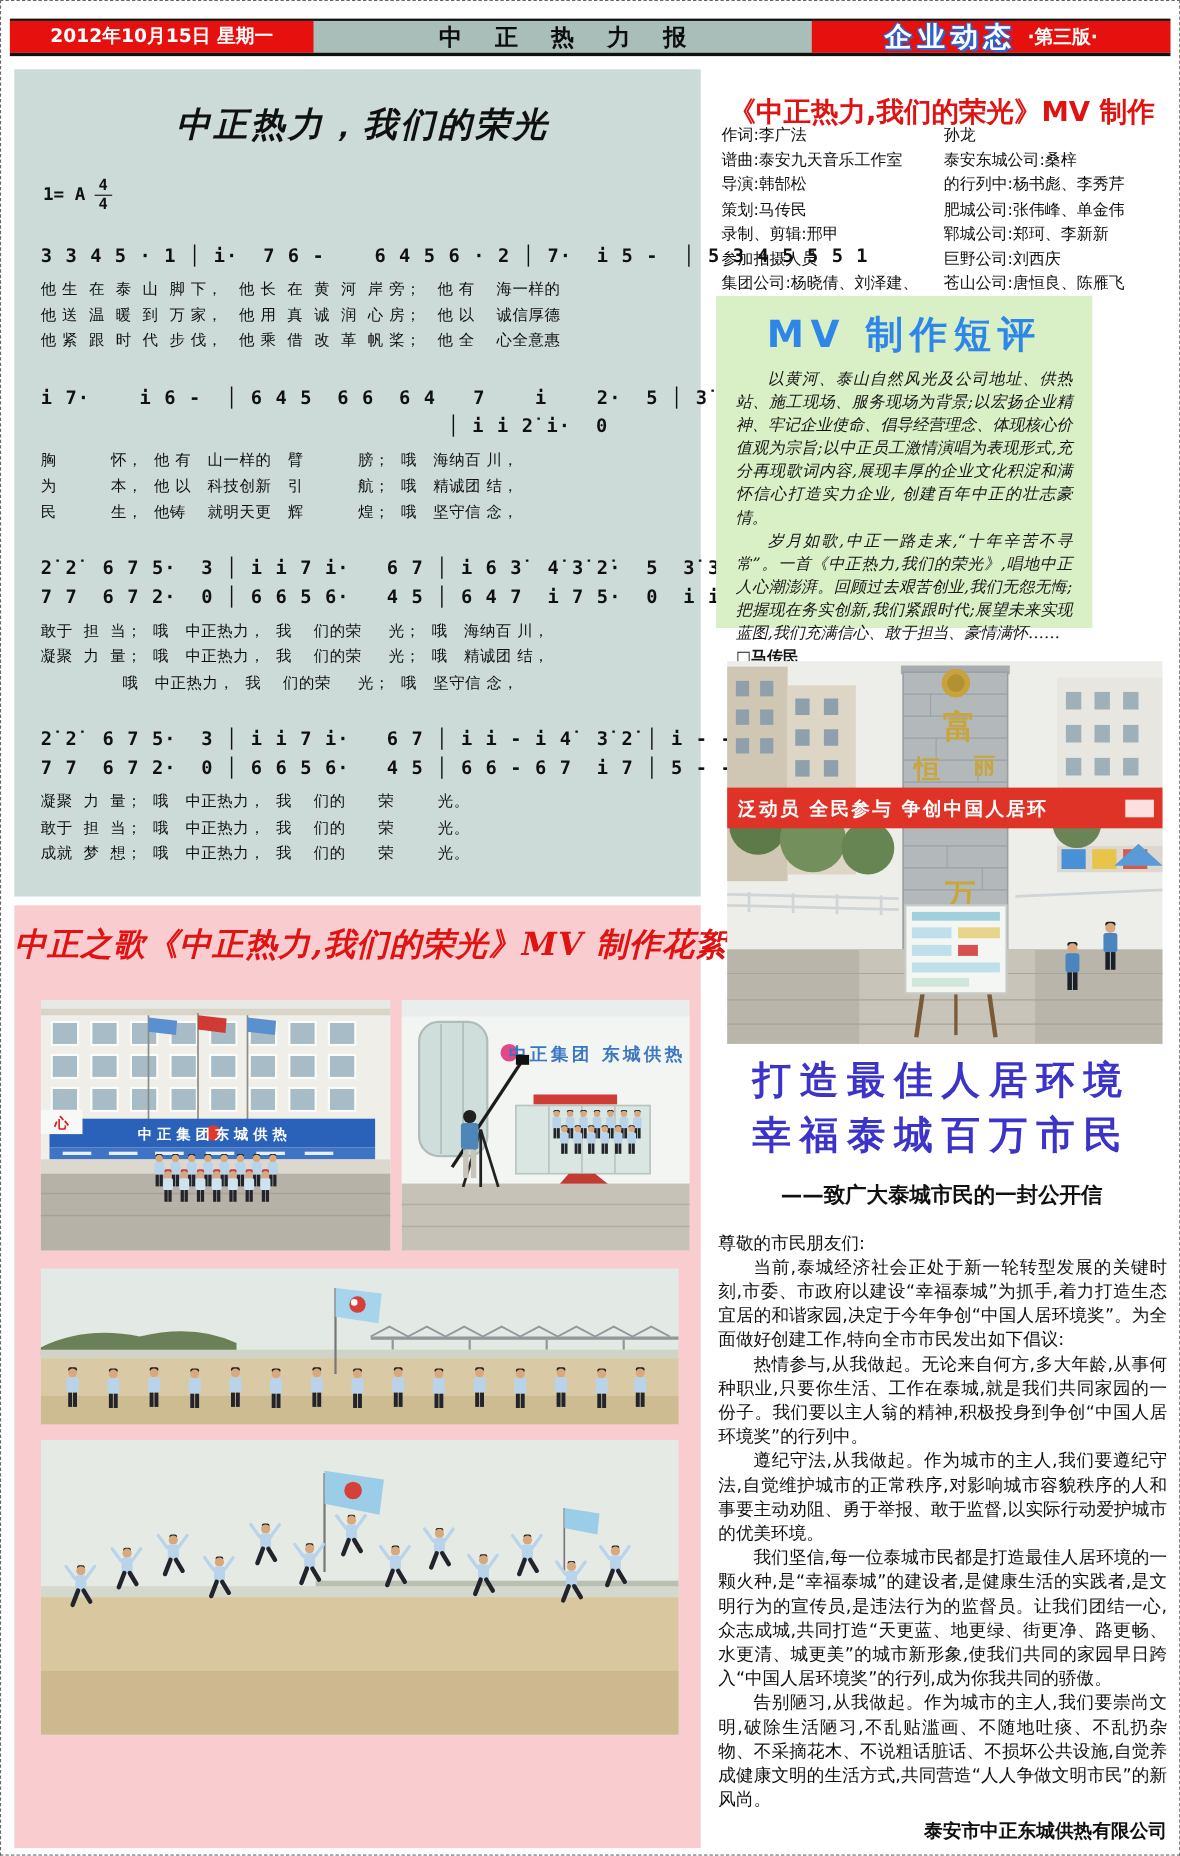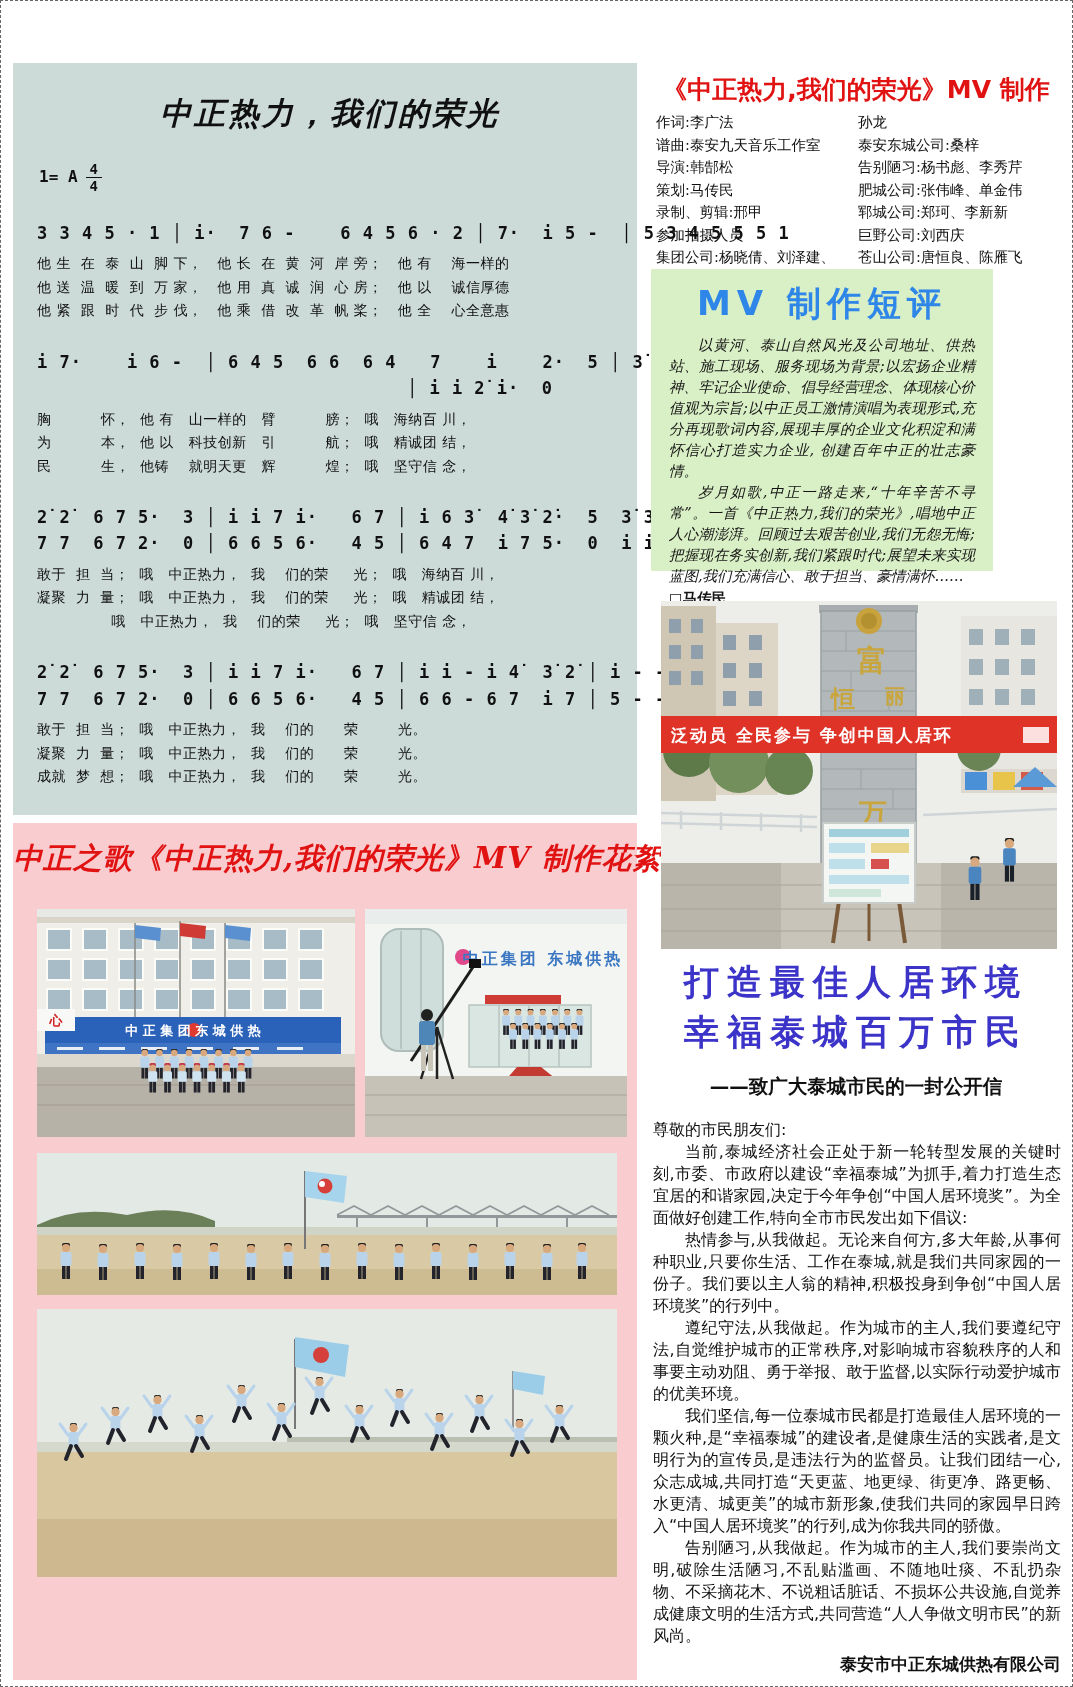--- a/index.html
+++ b/index.html
@@ -33,21 +33,21 @@
   .note-line.right{text-align:right;padding-right:70px;}
   .lyric-line{font-size:14px;font-weight:500;white-space:pre;line-height:1.68;letter-spacing:.5px;}
   .lyric-gap{height:6px;}
   
   .pink-box{position:absolute;left:12px;top:822px;width:624px;height:857px;background:#f9cdd0;}
   .pink-title{position:absolute;left:0;top:16px;width:100%;text-align:center;color:#e01212;
               font-family:"DejaVu Serif",serif;font-weight:bold;font-style:italic;font-size:29px;
               letter-spacing:1px;white-space:nowrap;}
   .ph{position:absolute;display:block;}
   
-  .credits-title{position:absolute;left:648px;top:72px;width:414px;text-align:center;color:#e01212;
+  .credits-title{position:absolute;left:648px;top:84px;width:414px;text-align:center;color:#e01212;
                  font-weight:bold;font-size:25px;white-space:nowrap;}
   .credits{position:absolute;left:655px;top:112px;width:408px;display:grid;
            grid-template-columns:202px 206px;grid-auto-flow:column;grid-template-rows:repeat(7,22.5px);
            font-size:14.5px;font-weight:500;color:#101010;white-space:nowrap;}
   .green-box{position:absolute;left:650px;top:268px;width:342px;height:302px;background:#d9efc5;
              box-sizing:border-box;padding:10px 18px 0 18px;}
   .green-title{text-align:center;color:#2e86e8;font-weight:bold;font-size:34px;letter-spacing:6px;
                margin:2px 0 8px 0;white-space:nowrap;}
   .green-box p{margin:0;font-size:14.5px;line-height:21px;color:#151515;text-indent:2em;
                font-family:"DejaVu Serif",serif;font-style:italic;text-align:justify;}
@@ -98,20 +98,28 @@
       <circle cx="8.5" cy="7" r="4.2" fill="#d8a87e"></circle>
       <rect x="3.5" y="11" width="10" height="14" rx="2" fill="#b9d4ea"></rect>
       <line x1="6" y1="25" x2="1" y2="38" stroke="#23232c" stroke-width="4" stroke-linecap="round"></line>
       <line x1="11" y1="25" x2="17" y2="35" stroke="#23232c" stroke-width="4" stroke-linecap="round"></line>
     </g>
   </defs>
 </svg>
 
 <div class="page">
 
+  <div class="header">
+    <div class="date-box">2012年10月15日 星期一</div>
+    <div class="masthead">中正热力报</div>
+    <div class="section-box">
+      <span class="qydt">企业动态</span>
+      <span class="pageno">·第三版·</span>
+    </div>
+  </div>
 
   <div class="music-box">
     <div class="music-title">中正热力，我们的荣光</div>
     <div class="keysig">
       <span>1= A</span><span class="frac"><i>4</i><i>4</i></span>
     </div>
 
     <div class="system">
       <div class="note-line">3 3 4 5 · 1 │ i·  7 6 -    6 4 5 6 · 2 │ 7·  i 5 -  │ 5 3 4 5 5 5 1</div>
       <div class="lyric-gap"></div>
@@ -135,22 +143,22 @@
       <div class="lyric-gap"></div>
       <div class="lyric-line">敢于  担  当；  哦   中正热力，  我    们的荣     光；  哦   海纳百 川，</div>
       <div class="lyric-line">凝聚  力  量；  哦   中正热力，  我    们的荣     光；  哦   精诚团 结，</div>
       <div class="lyric-line">               哦   中正热力，  我    们的荣     光；  哦   坚守信 念，</div>
     </div>
 
     <div class="system">
       <div class="note-line">2̇ 2̇  6 7 5·  3 │ i i 7 i·   6 7 │ i i - i 4̇  3̇ 2̇ │ i - - -   ‖</div>
       <div class="note-line">7 7  6 7 2·  0 │ 6 6 5 6·   4 5 │ 6 6 - 6 7  i 7 │ 5 - - -   ‖</div>
       <div class="lyric-gap"></div>
+      <div class="lyric-line">凝聚  力  量；  哦   中正热力，  我    们的      荣        光。</div>
       <div class="lyric-line">敢于  担  当；  哦   中正热力，  我    们的      荣        光。</div>
-      <div class="lyric-line">凝聚  力  量；  哦   中正热力，  我    们的      荣        光。</div>
       <div class="lyric-line">成就  梦  想；  哦   中正热力，  我    们的      荣        光。</div>
     </div>
   </div>
 
   <div class="pink-box">
     <div class="pink-title">中正之歌《中正热力,我们的荣光》MV 制作花絮</div>
 
     <svg class="ph" style="left:24px;top:86px" width="318" height="228" viewBox="0 0 318 228">
       <rect width="318" height="228" fill="#e6e9e4"></rect>
       <rect x="0" y="8" width="318" height="150" fill="#efeee8"></rect>
@@ -356,21 +364,21 @@
   <div class="credits">
     <div>作词:李广法</div>
     <div>谱曲:泰安九天音乐工作室</div>
     <div>导演:韩郜松</div>
     <div>策划:马传民</div>
     <div>录制、剪辑:邢甲</div>
     <div>参加拍摄人员</div>
     <div>集团公司:杨晓倩、刘泽建、</div>
     <div>孙龙</div>
     <div>泰安东城公司:桑梓</div>
-    <div>告别陋习:杨书彪、李秀芹</div>
+    <div>的行列中:杨书彪、李秀芹</div>
     <div>肥城公司:张伟峰、单金伟</div>
     <div>郓城公司:郑珂、李新新</div>
     <div>巨野公司:刘西庆</div>
     <div>苍山公司:唐恒良、陈雁飞</div>
   </div>
 
   <div class="green-box">
     <div class="green-title">MV 制作短评</div>
     <p>以黄河、泰山自然风光及公司地址、供热站、施工现场、服务现场为背景;以宏扬企业精神、牢记企业使命、倡导经营理念、体现核心价值观为宗旨;以中正员工激情演唱为表现形式,充分再现歌词内容,展现丰厚的企业文化积淀和满怀信心打造实力企业, 创建百年中正的壮志豪情。</p>
     <p>岁月如歌,中正一路走来,“十年辛苦不寻常”。一首《中正热力,我们的荣光》,唱地中正人心潮澎湃。回顾过去艰苦创业,我们无怨无悔;把握现在务实创新,我们紧跟时代;展望未来实现蓝图,我们充满信心、敢于担当、豪情满怀……</p>

